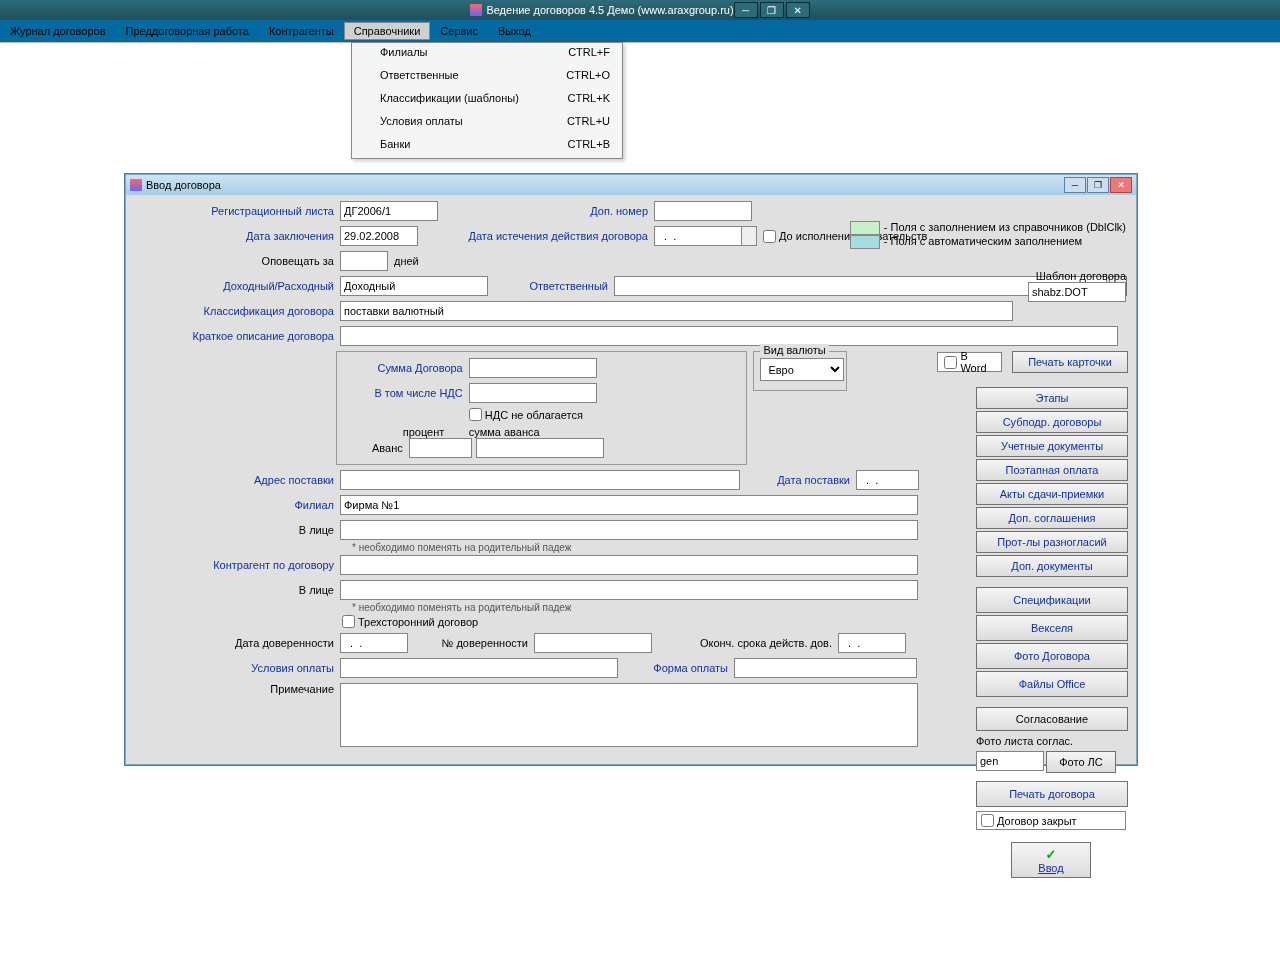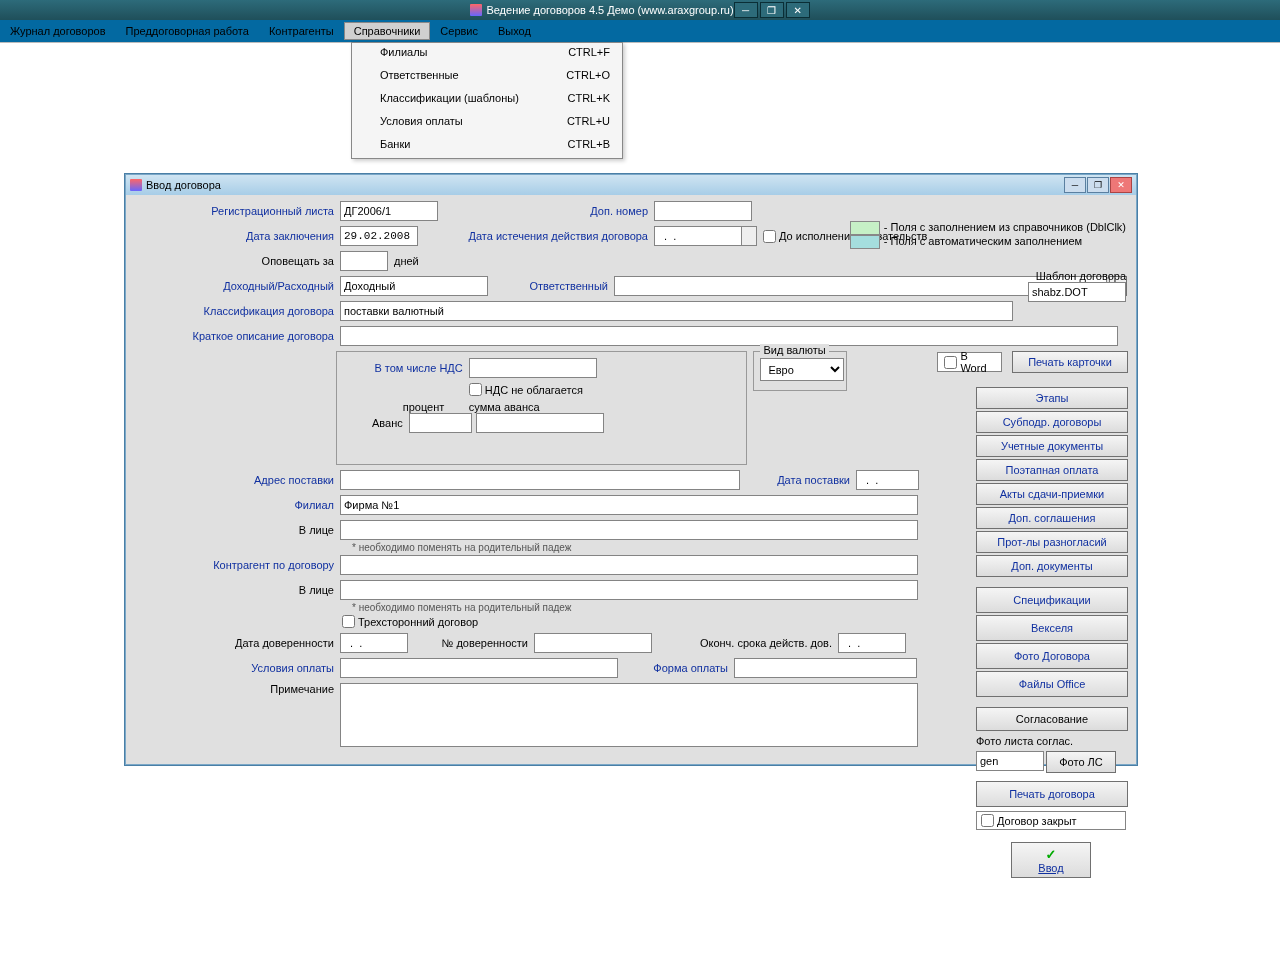--- a/index.html
+++ b/index.html
@@ -113,21 +113,21 @@
 
     <div class="row">
       <div class="lbl" style="width:200px">Регистрационный листа</div>
       <input type="text" style="width: 90px;" value="ДГ2006/1">
       <div class="lbl" style="width:210px">Доп. номер</div>
       <input type="text" style="width: 90px;">
     </div>
 
     <div class="row">
       <div class="lbl" style="width:200px">Дата заключения</div>
-      <input type="text" style="width: 70px; font-family: Liberation Mono, monospace;" value="29.02.2008">
+      <input type="text" style="width: 70px;" value="29.02.2008">
       <div class="lbl" style="width:230px">Дата истечения действия договора</div>
       <input type="text" style="width: 80px;" value="  .  .    ">
       <div style="width:14px;height:18px;border:1px solid #848484;background:#eee;margin-left:-1px"></div>
       <div class="check" style="margin-left:6px">
         <input type="checkbox" style="">
         <span>До исполнения обязательств</span>
       </div>
     </div>
 
     <div class="row">
@@ -154,20 +154,24 @@
     </div>
 
     <div class="row">
       <div class="lbl" style="width:200px">Краткое описание договора</div>
       <input type="text" style="width: 770px;">
     </div>
 
     <div class="row" style="align-items:flex-start">
       <div style="width:208px"></div>
       <div class="fieldset" style="width:410px;height:100px">
+        <div class="row">
+          <div class="lbl" style="width:120px">Сумма Договора</div>
+          <input type="text" style="width: 120px;">
+        </div>
         <div class="row">
           <div class="lbl" style="width:120px">В том числе НДС</div>
           <input type="text" style="width: 120px;">
         </div>
         <div class="row" style="margin-left:126px">
           <div class="check">
                 <input type="checkbox" style="">
                 <span>НДС не облагается</span>
               </div>
         </div>

